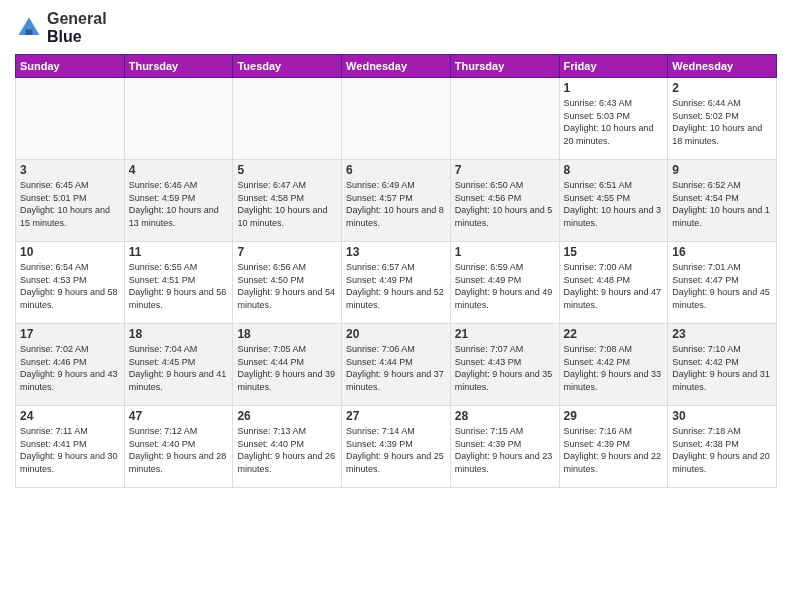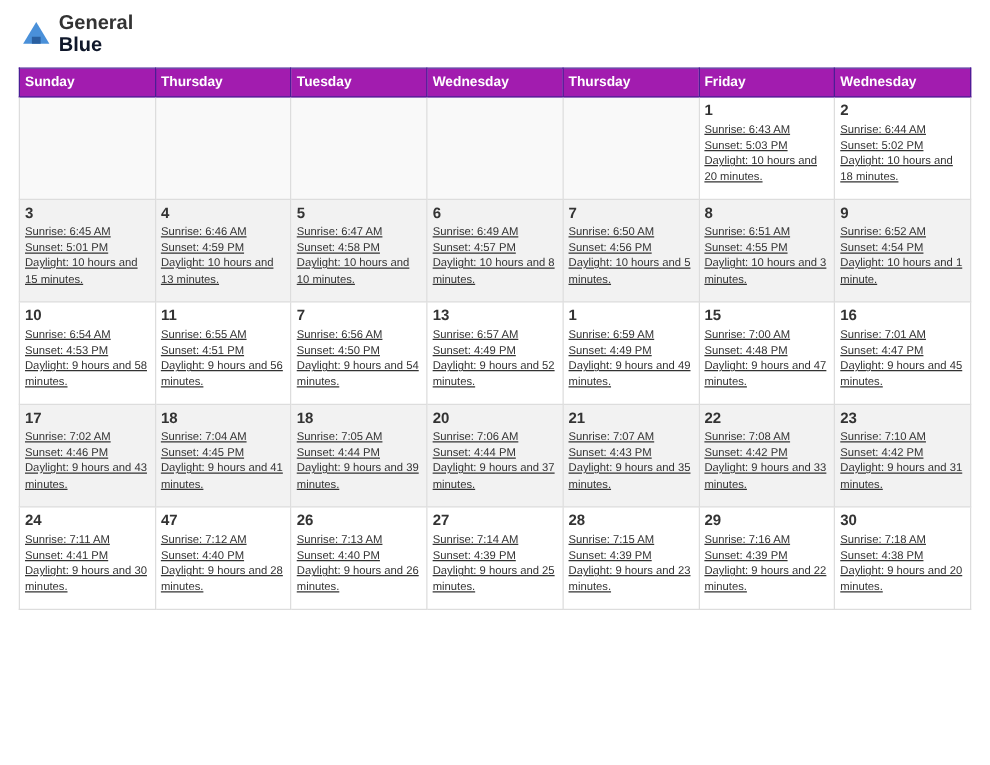--- a/index.html
+++ b/index.html
@@ -38,21 +38,21 @@
       font-size: 9px;
       color: #333;
       height: 82px;
       background: #fff;
     }
     
     .calendar td.empty { background: #f9f9f9; }
     .calendar td.alt-row { background: #f2f2f2; }
     
     .day-num { font-size: 12px; font-weight: bold; display: block; margin-bottom: 2px; }
-    .day-info { font-size: 9px; line-height: 1.4; color: #333; text-decoration: underline; }
+    .day-info { font-size: 9px; line-height: 1.4; color: #333; }
   </style>
 </head>
 <body>
 
 <div class="container">
   <div class="header">
     <div class="logo">
       <svg class="logo-icon" viewBox="0 0 40 40">
         <polygon points="20,5 35,30 5,30" fill="#4a90d9"></polygon>
         <rect x="15" y="22" width="10" height="8" fill="#2a5fa0"></rect>

